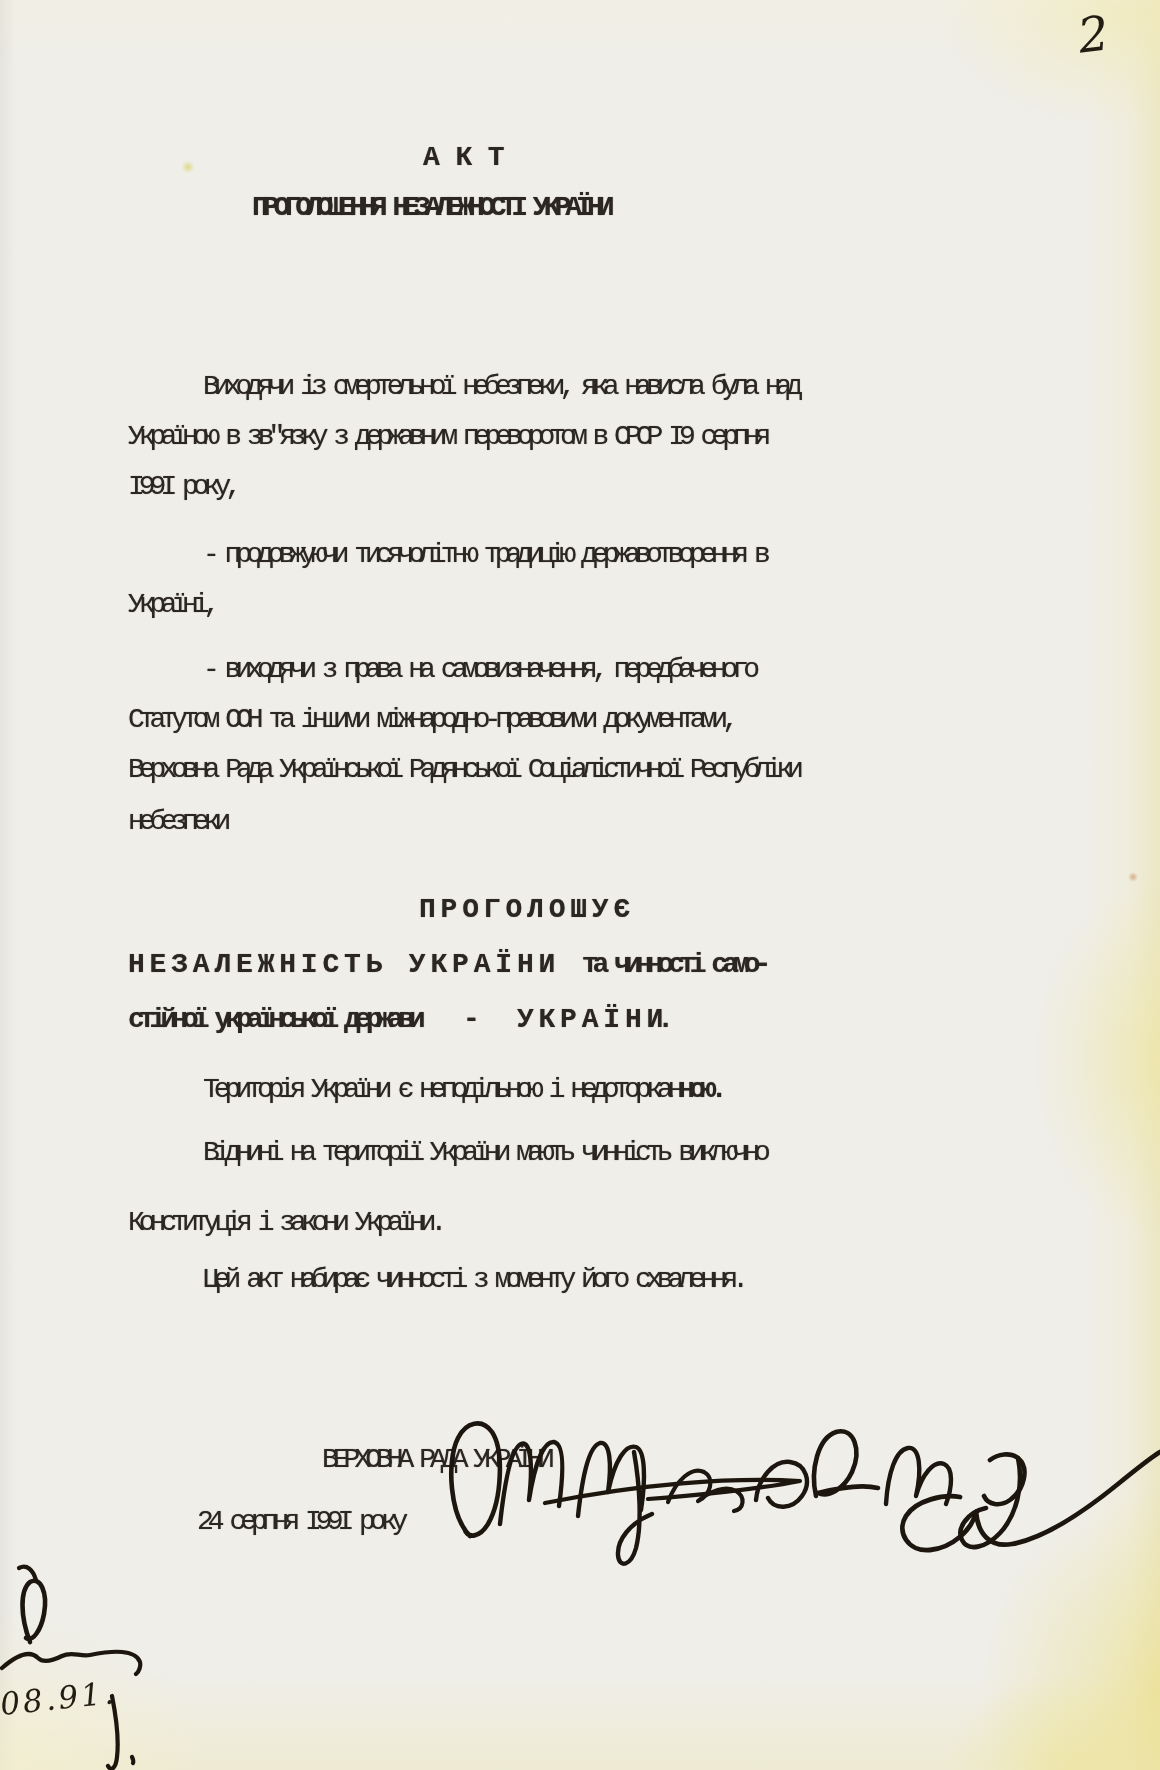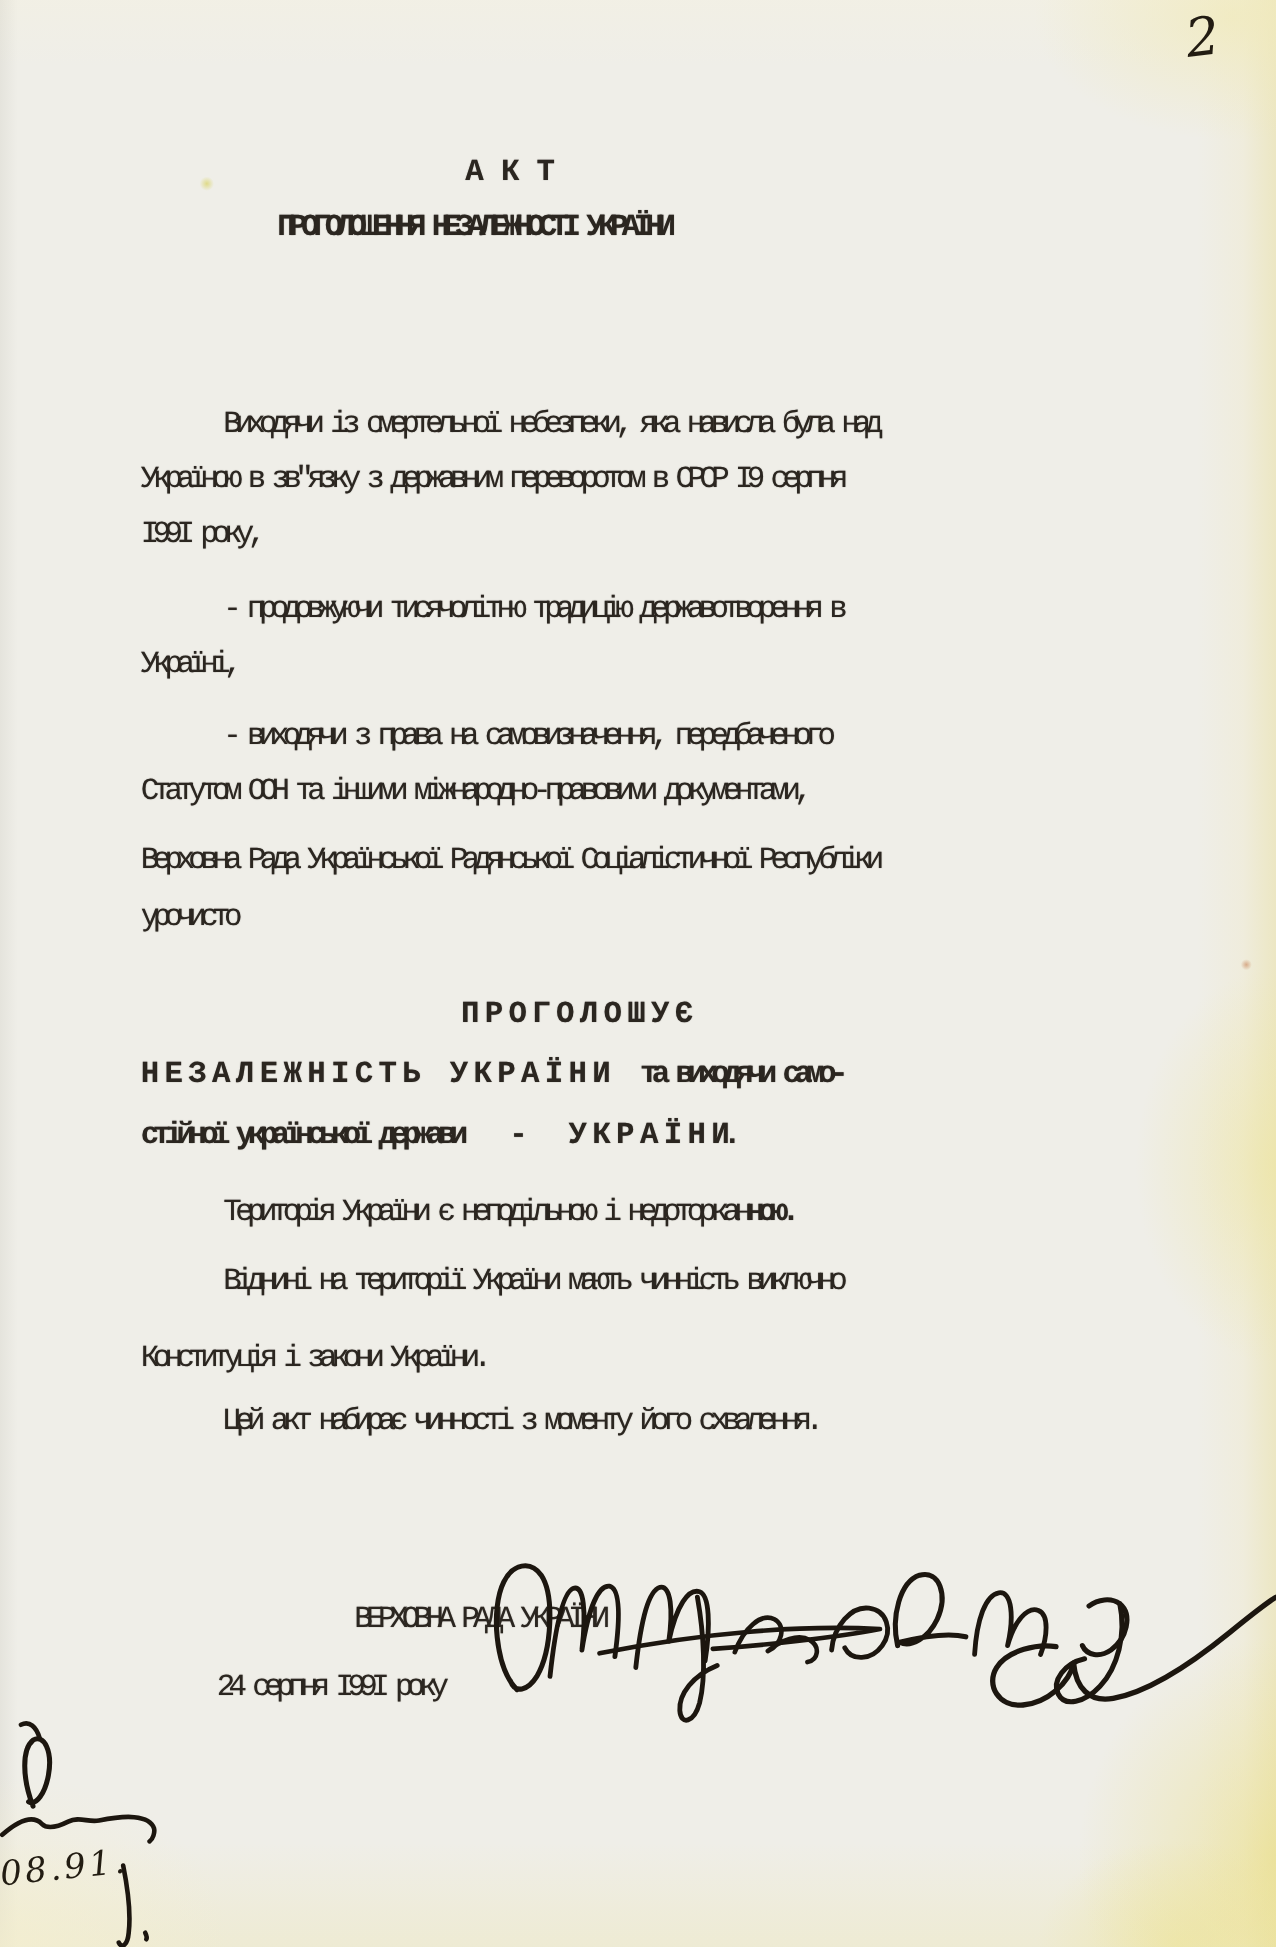--- a/index.html
+++ b/index.html
@@ -47,24 +47,24 @@
   <div id="doc-lines">
       <div class="line bold" style="margin-left: 295px;"><span>А  К  Т</span></div>
       <div class="line bold" style="margin-left: 124px;"><span>ПРОГОЛОШЕННЯ НЕЗАЛЕЖНОСТІ УКРАЇНИ</span></div>
       <div class="line indent" style="margin-top: 129px;"><span>Виходячи із смертельної небезпеки, яка нависла була над</span></div>
       <div class="line"><span>Україною в зв"язку з державним переворотом в СРСР І9 серпня</span></div>
       <div class="line"><span>І99І року,</span></div>
       <div class="line indent" style="margin-top: 18px;"><span>- продовжуючи тисячолітню традицію державотворення в</span></div>
       <div class="line"><span>Україні,</span></div>
       <div class="line indent" style="margin-top: 15px;"><span>- виходячи з права на самовизначення, передбаченого</span></div>
       <div class="line"><span>Статутом ООН та іншими міжнародно-правовими документами,</span></div>
-      <div class="line" style="margin-top: 13px;"><span>Верховна Рада Української Радянської Соціалістичної Республіки</span></div>
-      <div class="line" style="margin-top: 2px;"><span>урочисто</span></div>
+      <div class="line" style="margin-top: 0;"><span>Верховна Рада Української Радянської Соціалістичної Республіки</span></div>
+      <div class="line" style="margin-top: 2px;"><span>небезпеки</span></div>
       <div class="line bold" style="margin-top: 38px; margin-left: 291px;"><span>П Р О Г О Л О Ш У Є</span></div>
-      <div class="line bold" style="margin-top: 5px;"><span>Н Е З А Л Е Ж Н І С Т Ь   У К Р А Ї Н И   та виходячи само-</span></div>
+      <div class="line bold" style="margin-top: 5px;"><span>Н Е З А Л Е Ж Н І С Т Ь   У К Р А Ї Н И   та чинності само-</span></div>
       <div class="line bold" style="margin-top: 5px;"><span>стійної української держави    -    У К Р А Ї Н И.</span></div>
       <div class="line indent" style="margin-top: 20px;"><span>Територія України є неподільною і недоторкан</span><span class="bold">ною.</span></div>
       <div class="line indent" style="margin-top: 13px;"><span>Віднині на території України мають чинність виключно</span></div>
       <div class="line" style="margin-top: 20px;"><span>Конституція і закони України.</span></div>
       <div class="line indent" style="margin-top: 7px;"><span>Цей акт набирає чинності з моменту його схвалення.</span></div>
       <div class="line" style="margin-top: 130px; margin-left: 194px;"><span>ВЕРХОВНА РАДА УКРАЇНИ</span></div>
       <div class="line" style="margin-top: 12px; margin-left: 69px;"><span>24 серпня І99І року</span></div>
     </div>
 
   <svg class="overlay" width="1160" height="1770" viewBox="0 0 1160 1770">

